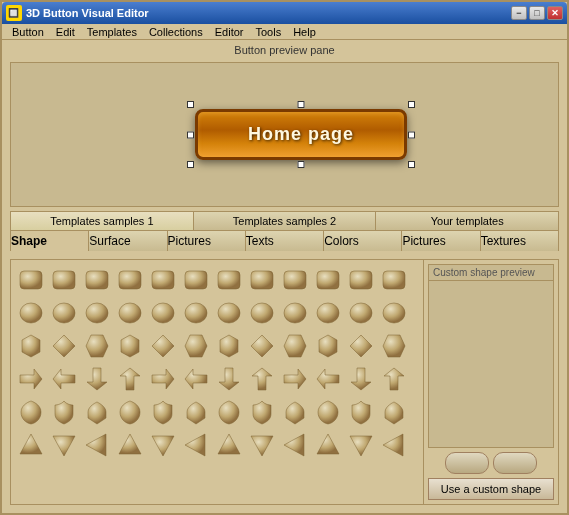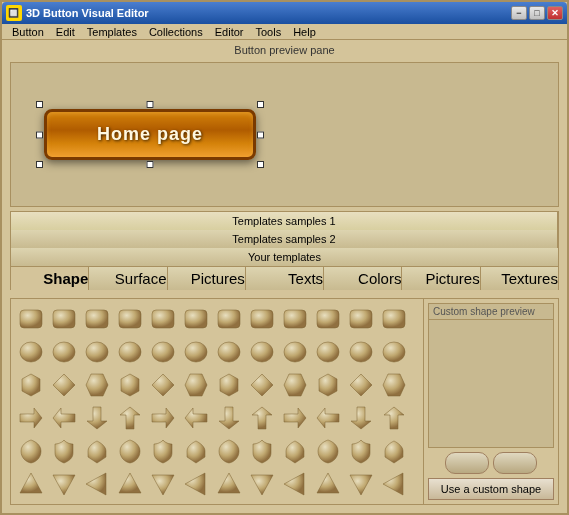--- a/index.html
+++ b/index.html
@@ -95,21 +95,21 @@
       color: #333;
       padding: 4px 0 2px 0;
     }
     .preview-area {
       background: #c8b990;
       margin: 4px 8px;
       height: 145px;
       border: 1px solid #a89060;
       display: flex;
       align-items: center;
-      justify-content: flex-start;
+      justify-content: center;
       position: relative;
       padding-left: 33px;
     }
     .button-preview-wrapper {
       position: relative;
     }
     .selection-handles {
       position: absolute;
       top: -8px;
       left: -8px;
@@ -170,21 +170,20 @@
       cursor: pointer;
       color: #000;
     }
 
     
     .templates-row {
       display: flex;
       margin: 0 8px;
       border: 1px solid #a89060;
       border-bottom: none;
-      flex-direction: column;
     }
     .template-tab {
       flex: 1;
       text-align: center;
       padding: 3px 0;
       font-size: 11px;
       background: linear-gradient(to bottom, #ddd4b0, #c8ba90);
       border-right: 1px solid #a89060;
       cursor: pointer;
     }
@@ -196,23 +195,23 @@
     
     .subtabs-row {
       display: flex;
       margin: 0 8px;
       border: 1px solid #a89060;
       border-bottom: none;
       background: #c8b990;
     }
     .subtab {
       flex: 1;
-      text-align: right;
+      text-align: left;
       padding: 3px 0;
-      font-size: 15px;
+      font-size: 12px;
       background: linear-gradient(to bottom, #ddd4b0, #c8ba90);
       border-right: 1px solid #a89060;
       cursor: pointer;
     }
     .subtab:last-child { border-right: none; }
     .subtab.active {
       background: #d4c49a;
       font-weight: bold;
     }
 

